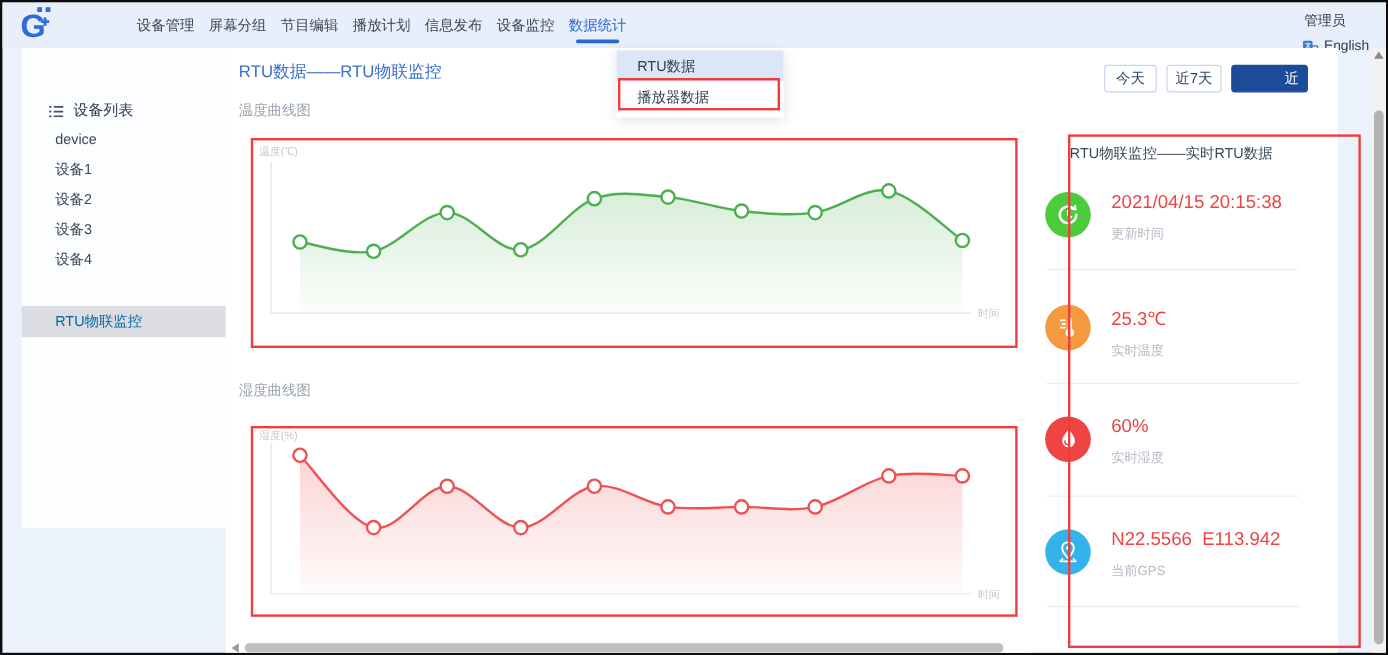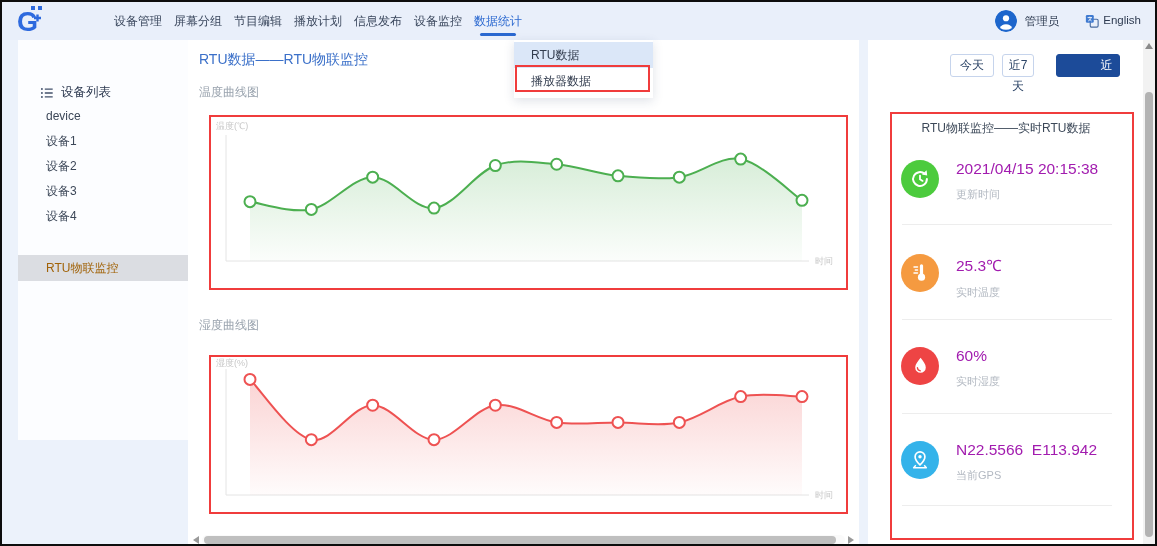--- a/index.html
+++ b/index.html
@@ -9,68 +9,68 @@
 
   
   .topnav { position:absolute; left:0; top:0; width:100%; height:38px; background:#e9effa; }
   .logo { position:absolute; left:14px; top:3px; width:34px; height:32px; }
   .nav-items { position:absolute; left:112px; top:0; height:38px; display:flex; gap:12px; }
   .navitem { position:relative; width:48px; height:38px; line-height:38px; 
              font-size:12px; color:#39465c; cursor:pointer; white-space:nowrap; }
   .navitem.active { color:#2a68d0; }
   .navitem.active::after { content:''; position:absolute; left:6px; bottom:4px; width:36px; height:3px;
              background:#2a68d0; border-radius:2px; }
-  .nav-right { position:absolute; right:14px; top:0; height:38px; display:flex; align-items:center; gap:8px; }
+  .nav-right { position:absolute; right:14px; top:0; height:38px; display:flex; align-items:center; gap:8px;flex-direction:column; }
   .avatar { width:22px; height:22px; border-radius:50%; }
   .nav-user { font-size:11.5px; color:#2f3c52; margin-right:18px; }
   .nav-lang { font-size:11.5px; color:#2f3c52; display:flex; align-items:flex-start; gap:4px; }
 
   
   .dropdown { position:absolute; left:512px; top:38px; width:139px; background:#fff;
               box-shadow:0 3px 10px rgba(40,60,100,.15); z-index:5; padding:2px 0 4px; }
   .dd-item { height:26px; line-height:26px; padding-left:17px; font-size:12px; color:#323c4e; cursor:pointer; }
   .dd-item.selected { background:#dbe7f8; }
 
   
   .sidebar { position:absolute; left:16px; top:38px; width:178px; height:400px; background:#fcfdff; }
   .side-header { position:absolute; left:22px; top:44px; display:flex; align-items:center; gap:7px;
                  font-size:12.5px; color:#2c3950; }
   .side-item { position:absolute; left:0; width:100%; height:25px; line-height:25px; padding-left:28px;
                font-size:12px; color:#3c4758; cursor:pointer; }
-  .side-item.selected { height:26px; line-height:26px; background:#dbdde2; color:#a16207; }
+  .side-item.selected { height:26px; line-height:26px; background:#dbdde2; color:#0369a1; }
 
   
   .main-card { position:absolute; left:186px; top:38px; width:671px; height:504px; background:#fff; }
   .page-title { position:absolute; left:11px; top:11px; font-size:14px; font-weight:500; color:#3b70c9; }
   .chart-label { position:absolute; left:11px; font-size:12px; color:#98a2ad; }
   .chart-svg { position:absolute; left:21px; }
   .axis { stroke:#e4e4e4; stroke-width:1; }
   .axlab { font-size:9px; fill:#c7c7c7; }
 
   
   .hscroll { position:absolute; left:2px; top:494px; width:667px; height:12px; display:flex; align-items:center; }
   .hs-arrow { width:0; height:0; border-style:solid; }
   .hs-arrow.left  { border-width:4px 6px 4px 0; border-color:transparent #9a9a9a transparent transparent; margin:0 3px; }
   .hs-arrow.right { border-width:4px 0 4px 6px; border-color:transparent transparent transparent #9a9a9a; margin:0 3px; }
   .hs-track { flex:1; height:10px; background:#fafafa; position:relative; border-radius:5px; }
   .hs-thumb { position:absolute; left:2px; top:1px; width:632px; height:8px; background:#bfbfbf; border-radius:4px; }
 
   
-  .right-card { position:absolute; left:866px; top:38px; width:277px; height:504px; background:#fff; }
+  .right-card { position:absolute; left:836px; top:38px; width:277px; height:504px; background:#fff; }
   .btn { position:absolute; top:14px; height:23px; border:1px solid #c6d4ec; border-radius:3px;
          background:#fff; font-size:12px; color:#2e4668; text-align:center; line-height:21px; cursor:pointer;
          font-family:"Liberation Sans", sans-serif; }
   .btn.active { background:#1c4b99; border-color:#1c4b99; color:#fff;padding-left:37px; }
   .rp-title { position:absolute; left:18px; top:80px; width:240px; text-align:center;
               font-size:12px; color:#3c4858; }
   .rp-item { position:absolute; left:33px; width:220px; height:70px; }
   .rp-icon { position:absolute; left:0; top:0; width:38px; height:38px; border-radius:50%;
              display:flex; align-items:center; justify-content:center; }
   .rp-text { position:absolute; left:55px; top:0; }
-  .rp-value { font-size:15.5px; color:#a21caf; white-space:pre; }
+  .rp-value { font-size:15.5px; color:#ef4444; white-space:pre; }
   .rp-cap { font-size:11px; color:#b3b9c2; margin-top:9px; }
   .rp-divider { position:absolute; left:34px; width:210px; height:1px; background:#ededed; }
 
   
   .vscroll { position:absolute; left:1141px; top:38px; width:12px; height:504px; background:#f2f2f2; }
   .vs-thumb { position:absolute; left:2px; top:52px; width:8px; height:445px; background:#b3b3b3; border-radius:4px; }
   .vs-arrow { position:absolute; left:2px; top:3px; width:0; height:0; border-style:solid;
               border-width:0 4px 6px 4px; border-color:transparent transparent #8a8a8a transparent; }
 
   
@@ -203,21 +203,21 @@
       <div class="hs-arrow left"></div>
       <div class="hs-track">
         <div class="hs-thumb"></div>
       </div>
       <div class="hs-arrow right"></div>
     </div>
   </div>
 
   <div class="right-card">
     <button class="btn" style="left:82px;width:44px">今天</button>
-    <button class="btn" style="left:134px;width:32px">近7天</button>
+    <button class="btn" style="left:134px;width:46px">近7天</button>
     <button class="btn active" style="left:188px;width:64px">近30天</button>
 
     <div class="rp-title">RTU物联监控——实时RTU数据</div>
 
     <div class="rp-item" style="top:120px">
       <div class="rp-icon" style="background:#4ccb3d">
         <svg width="24" height="24" viewBox="0 0 24 24">
           <path d="M18.9 12a6.9 6.9 0 1 1-2.1-4.95" fill="none" stroke="#fff" stroke-width="2" stroke-linecap="round"></path>
           <polygon points="18.6,3.2 19.2,8.6 13.9,7.4" fill="#fff"></polygon>
           <path d="M12 8.6v3.6l2.6 1.7" fill="none" stroke="#fff" stroke-width="1.8" stroke-linecap="round"></path>

